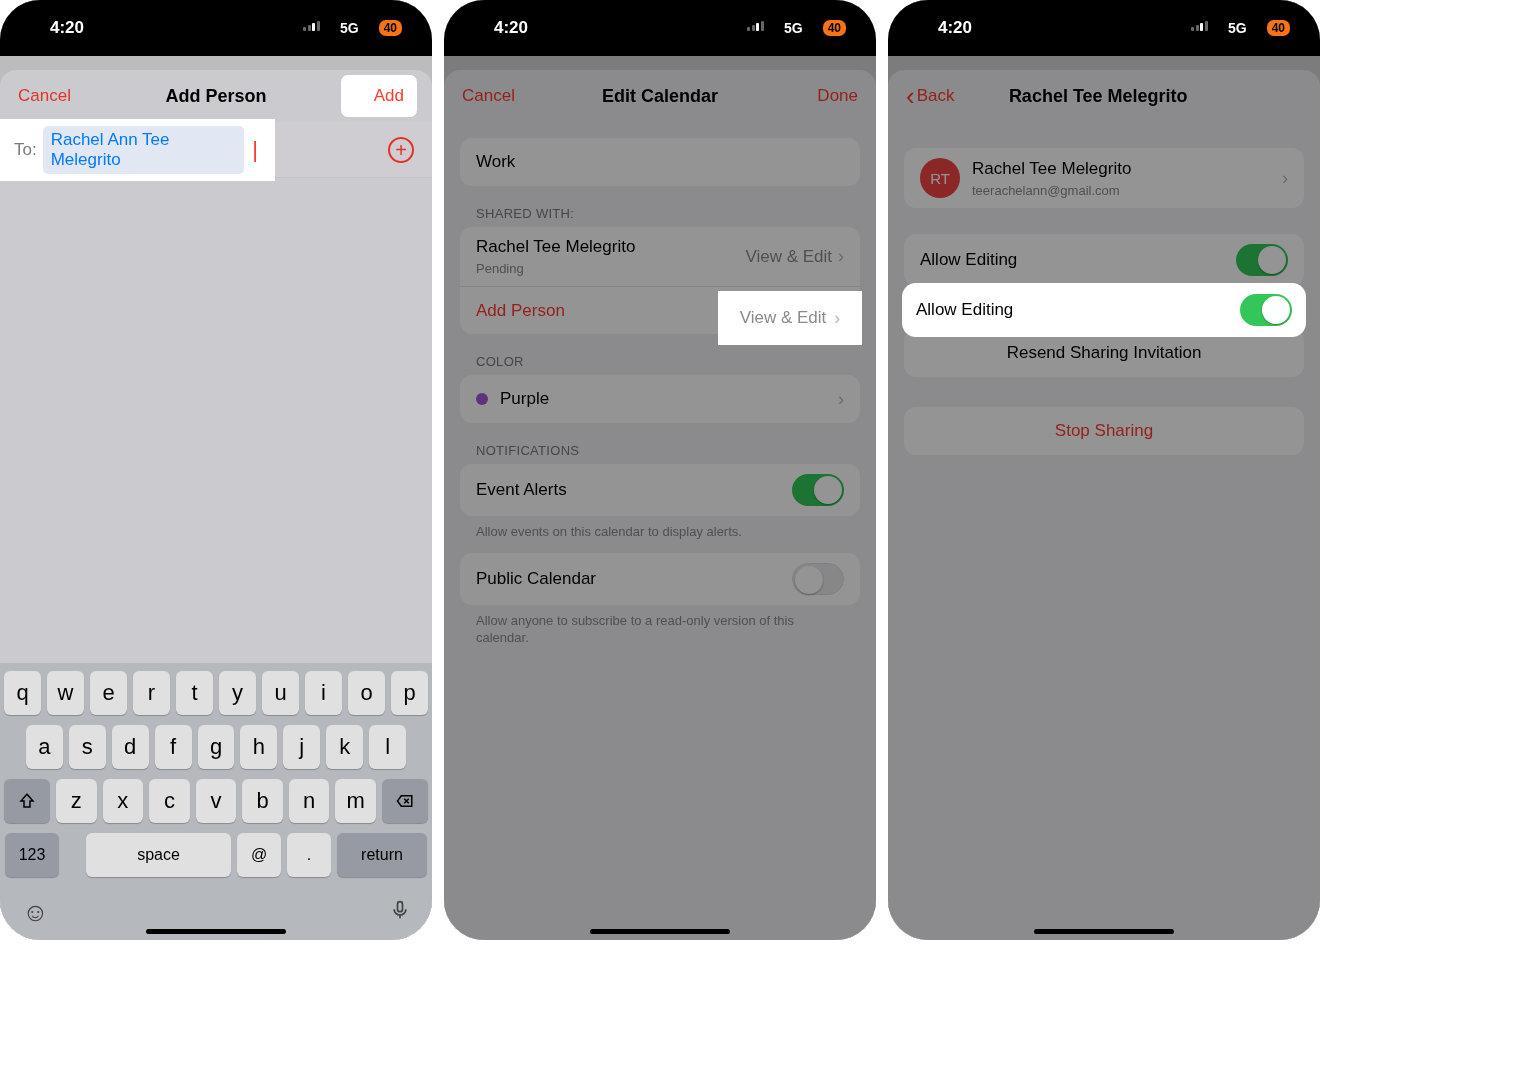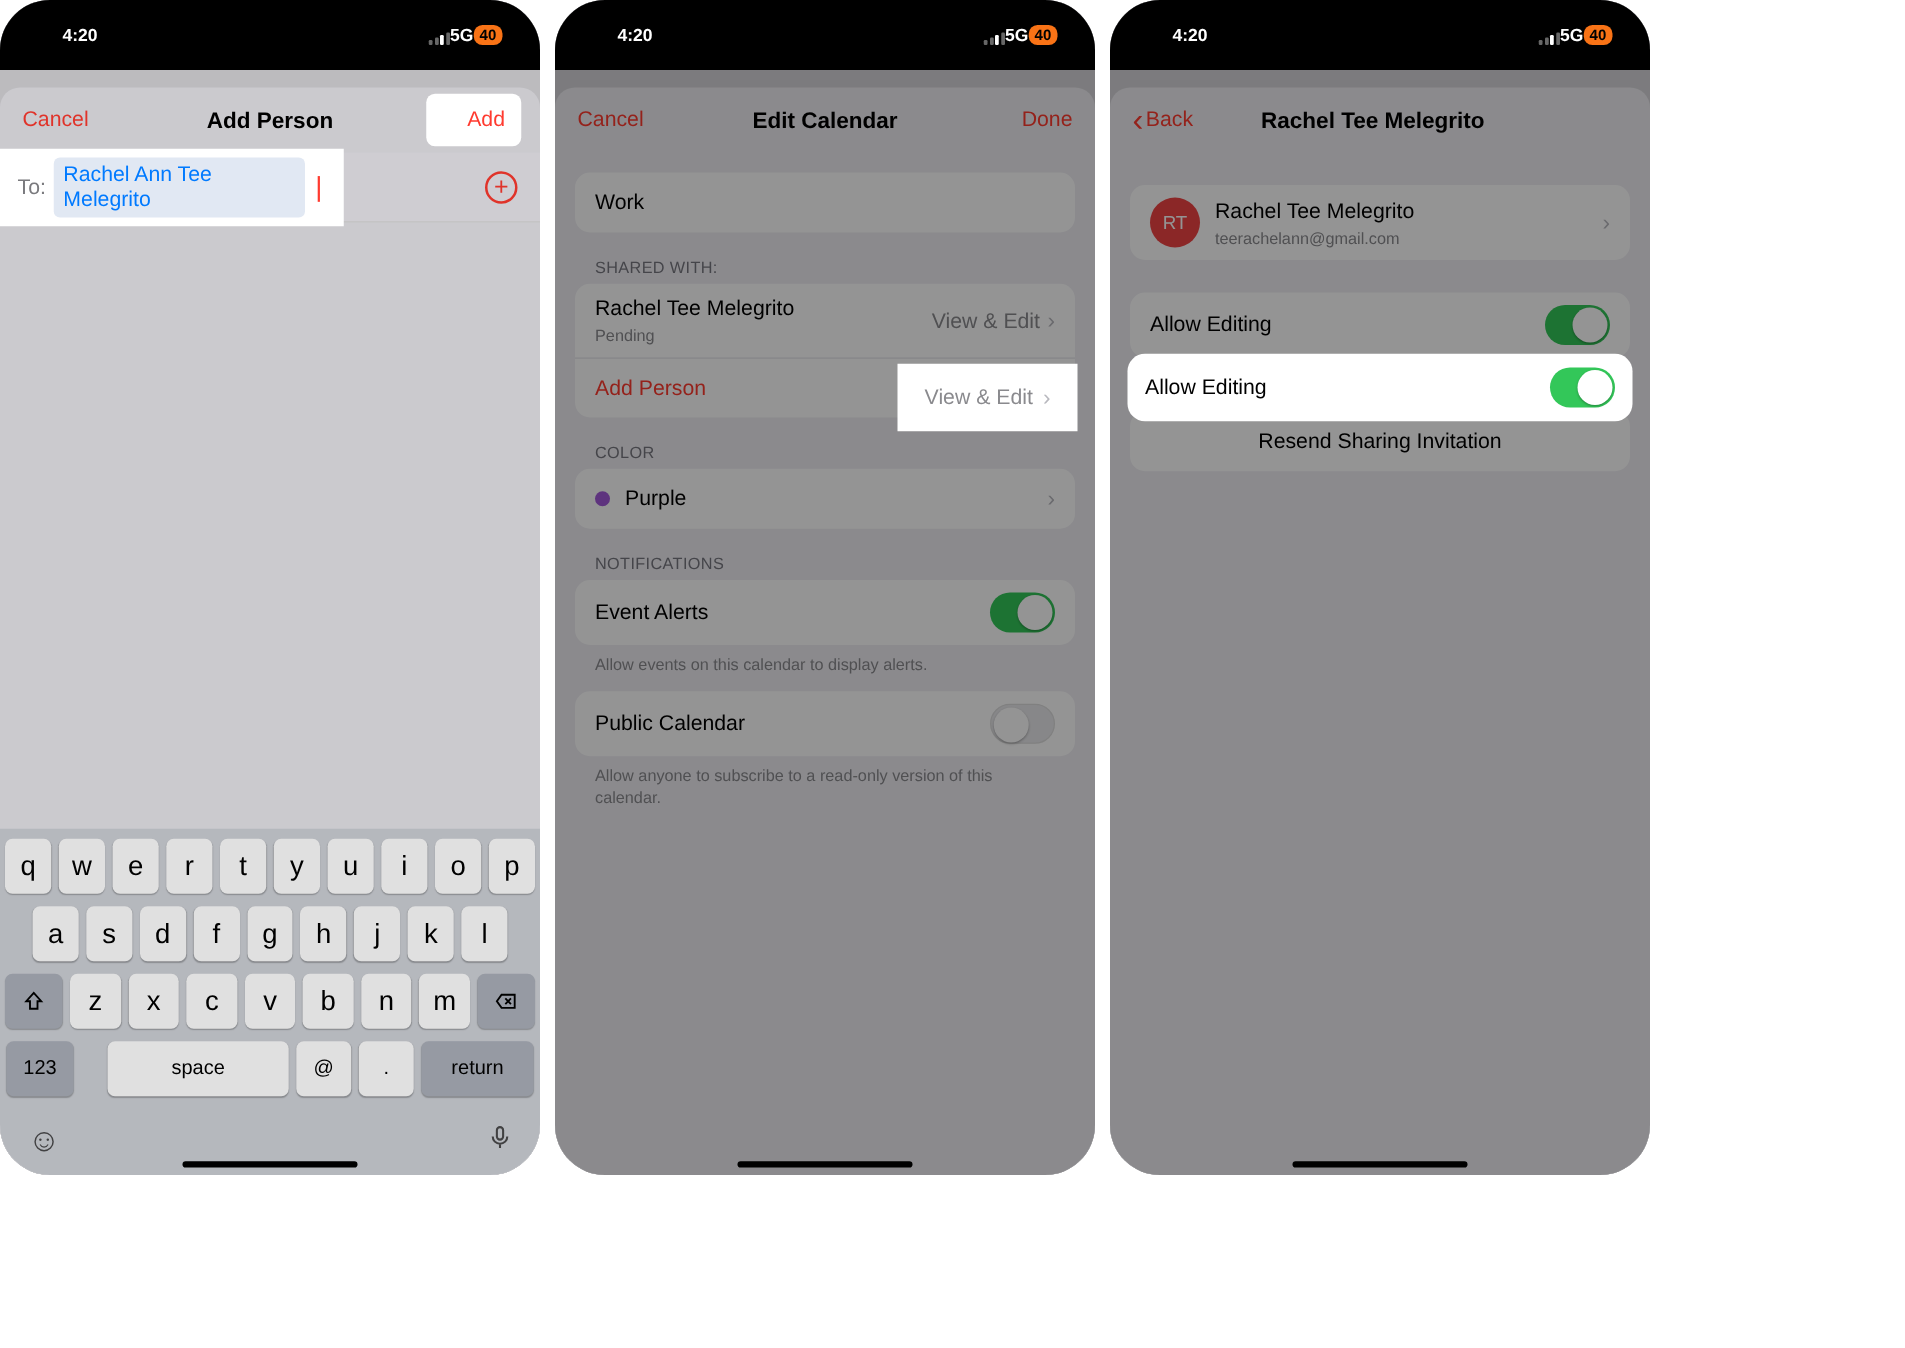--- a/index.html
+++ b/index.html
@@ -1,21 +1,21 @@
 <!DOCTYPE html>
 <html><head>
 <meta charset="utf-8">
 <style>
   * { box-sizing: border-box; margin: 0; padding: 0; font-family: -apple-system, BlinkMacSystemFont, "Segoe UI", Helvetica, Arial, sans-serif; }
   body { background: #fff; display: flex; gap: 12px; padding: 0; width: 1524px; height: 1078px; }
   .phone { width: 432px; height: 940px; position: relative; background: #000; border-radius: 40px; overflow: hidden; margin-top: 0; }
   .phone-inner { position: absolute; top: 0; left: 0; right: 0; bottom: 0; background: #d6d5d9; }
   .status-bar { height: 56px; background: #000; display: flex; justify-content: space-between; align-items: center; padding: 0 30px 0 50px; color: #fff; }
-  .status-time { font-size: 14px; font-weight: 600; }
-  .status-right { display: flex; align-items: flex-end; gap: 0; font-size: 14px; font-weight: 600; }
+  .status-time { font-size: 17px; font-weight: 600; }
+  .status-right { display: flex; align-items: flex-start; gap: 20px; font-size: 14px; font-weight: 600; }
   .signal { display: inline-flex; align-items: flex-end; gap: 1.5px; height: 11px; }
   .signal span { display: inline-block; width: 3px; background: #666; border-radius: 1px; }
   .signal span:nth-child(1){height:4px;}
   .signal span:nth-child(2){height:6px;}
   .signal span:nth-child(3){height:8px; background:#fff;}
   .signal span:nth-child(4){height:10px; background:#666;}
   .battery-badge { background: #f97316; color: #000; border-radius: 7px; padding: 1px 5px; font-size: 12px; font-weight: 700; }
 
   .sheet { position: absolute; top: 70px; left: 0; right: 0; bottom: 0; background: #efeef3; border-radius: 16px 16px 0 0; }
   .nav-bar { height: 52px; display: flex; align-items: center; justify-content: space-between; padding: 0 18px; font-size: 17px; }
@@ -325,20 +325,25 @@
       <div class="group-help">Allow this person to make changes to the calendar.</div>
 
       <div style="height:14px;"></div>
       <div class="cell-group">
         <div class="cell center">
           <span>Resend Sharing Invitation</span>
         </div>
       </div>
 
       <div style="height:30px;"></div>
+      <div class="cell-group">
+        <div class="cell center">
+          <span class="red-text">Stop Sharing</span>
+        </div>
+      </div>
 
       <div class="home-ind"></div>
     </div>
 
     <div class="mask"></div>
 
     <div class="over" style="top:285px; left:16px; right:16px; height:50px; border-radius:12px; justify-content:space-between;">
       <span>Allow Editing</span>
       <span class="toggle on">
           <span class="knob"></span>

